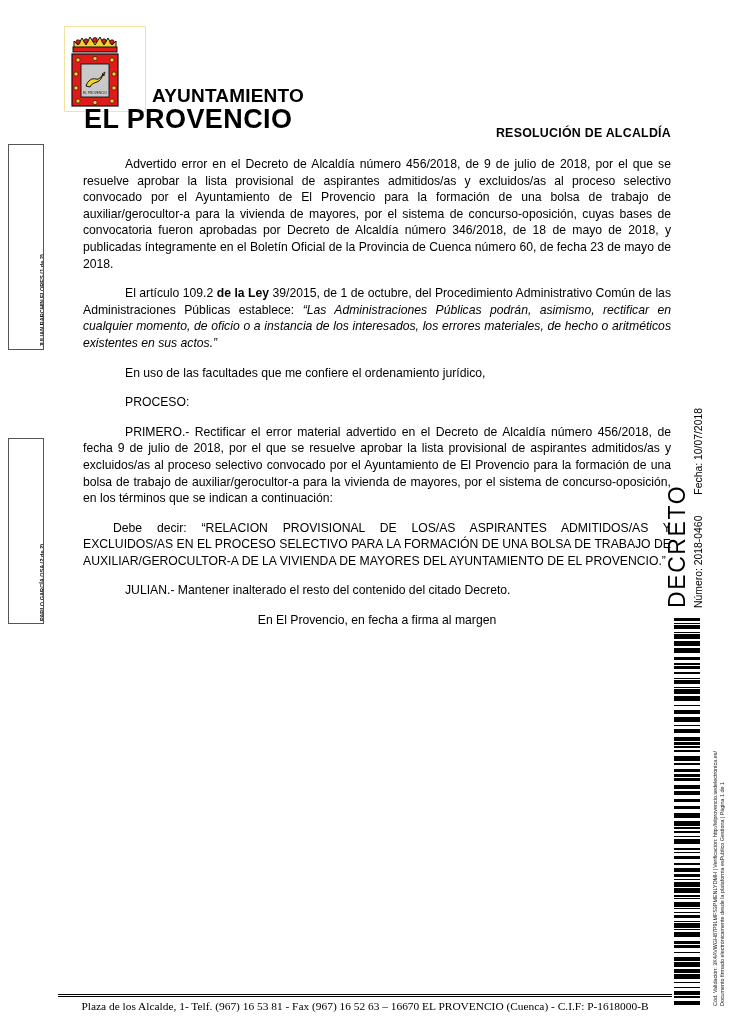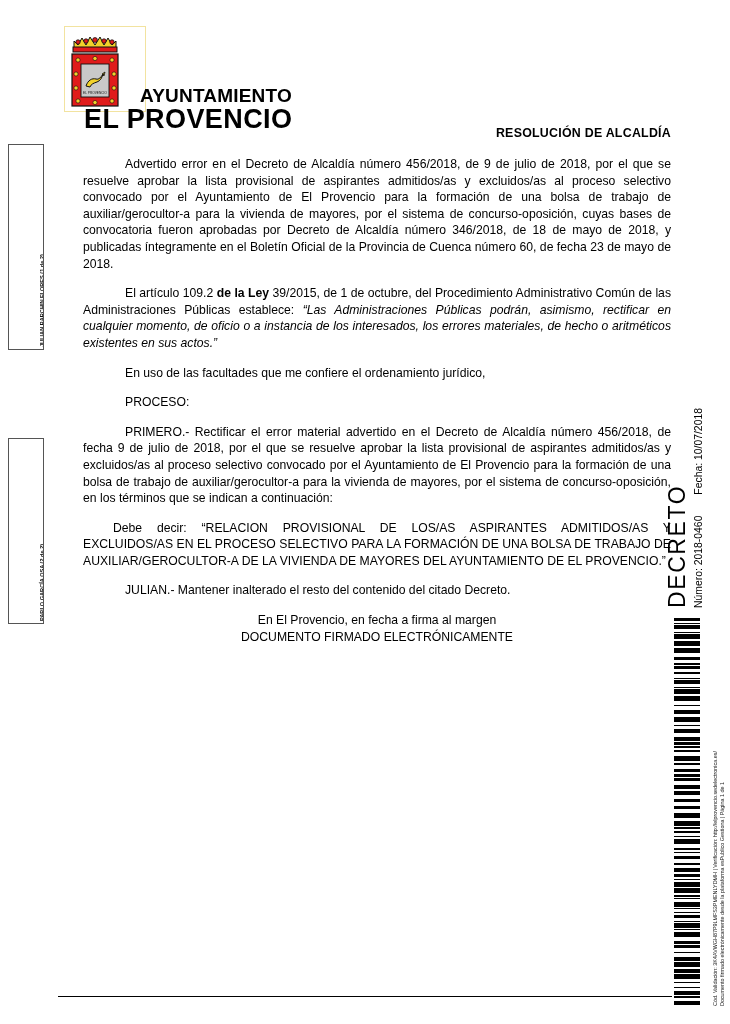--- a/index.html
+++ b/index.html
@@ -33,21 +33,21 @@
     top: 4px;
     width: 82px;
     height: 86px;
     border: 1px solid #f2e3a0;
     box-sizing: border-box;
   }
   .crest-svg { position: absolute; left: 16px; top: 6px; }
 
   #word-ayuntamiento {
     position: absolute;
-    left: 88px;
+    left: 100px;
     top: 63px;
     font-size: 19px;
     font-weight: bold;
     letter-spacing: 0.2px;
     white-space: nowrap;
   }
   #word-elprovencio {
     position: absolute;
     left: 32px;
     top: 82px;
@@ -252,21 +252,20 @@
 
     <p class="para">PRIMERO.- Rectificar el error material advertido en el Decreto de Alcaldía número 456/2018, de fecha 9 de julio de 2018, por el que se resuelve aprobar la lista provisional de aspirantes admitidos/as y excluidos/as al proceso selectivo convocado por el Ayuntamiento de El Provencio para la formación de una bolsa de trabajo de auxiliar/gerocultor-a para la vivienda de mayores, por el sistema de concurso-oposición, en los términos que se indican a continuación:</p>
 
 
     <p class="para ind-small">Debe decir: “RELACION PROVISIONAL DE LOS/AS ASPIRANTES ADMITIDOS/AS Y EXCLUIDOS/AS EN EL PROCESO SELECTIVO PARA LA FORMACIÓN DE UNA BOLSA DE TRABAJO DE AUXILIAR/GEROCULTOR-A DE LA VIVIENDA DE MAYORES DEL AYUNTAMIENTO DE EL PROVENCIO.”</p>
 
     <p class="para">JULIAN.- Mantener inalterado el resto del contenido del citado Decreto.</p>
 
     <div class="center-block">
       <div>En El Provencio, en fecha a firma al margen</div>
-      <div>DOCUMENTO FIRMADO ELECTRÓNICAMENTE</div>
     </div>
   </div>
 
   <div id="decreto-stamp">
     <div class="rot-right" id="decreto-word" style="left:0px; top:218px;">DECRETO</div>
     <div class="rot-right" id="decreto-meta" style="left:28px; top:218px;">
       <span>Número: 2018-0460</span>
       <span style="margin-left:18px;">Fecha: 10/07/2018</span>
     </div>
   </div>
@@ -344,14 +343,15 @@
       <div class="bar" style="top: 378px; height: 2px;"></div>
       <div class="bar" style="top: 383px; height: 4px;"></div>
     </div>
 
   <div id="verif-text">
     <div class="rot-right" style="left:6px; top:388px;">Cód. Validación: 3K4AVWGH87P9LMFS3PMENLYDMH | Verificación: http://elprovencio.sedelectronica.es/</div>
     <div class="rot-right" style="left:13px; top:388px;">Documento firmado electrónicamente desde la plataforma esPublico Gestiona | Página 1 de 1</div>
   </div>
 
   <div id="footer-rule-2"></div>
+  <div id="footer">Plaza de los Alcalde, 1- Telf. (967) 16 53 81 - Fax (967) 16 52 63 – 16670 EL PROVENCIO (Cuenca) - C.I.F: P-1618000-B</div>
 
 </div>
 
 </body></html>

